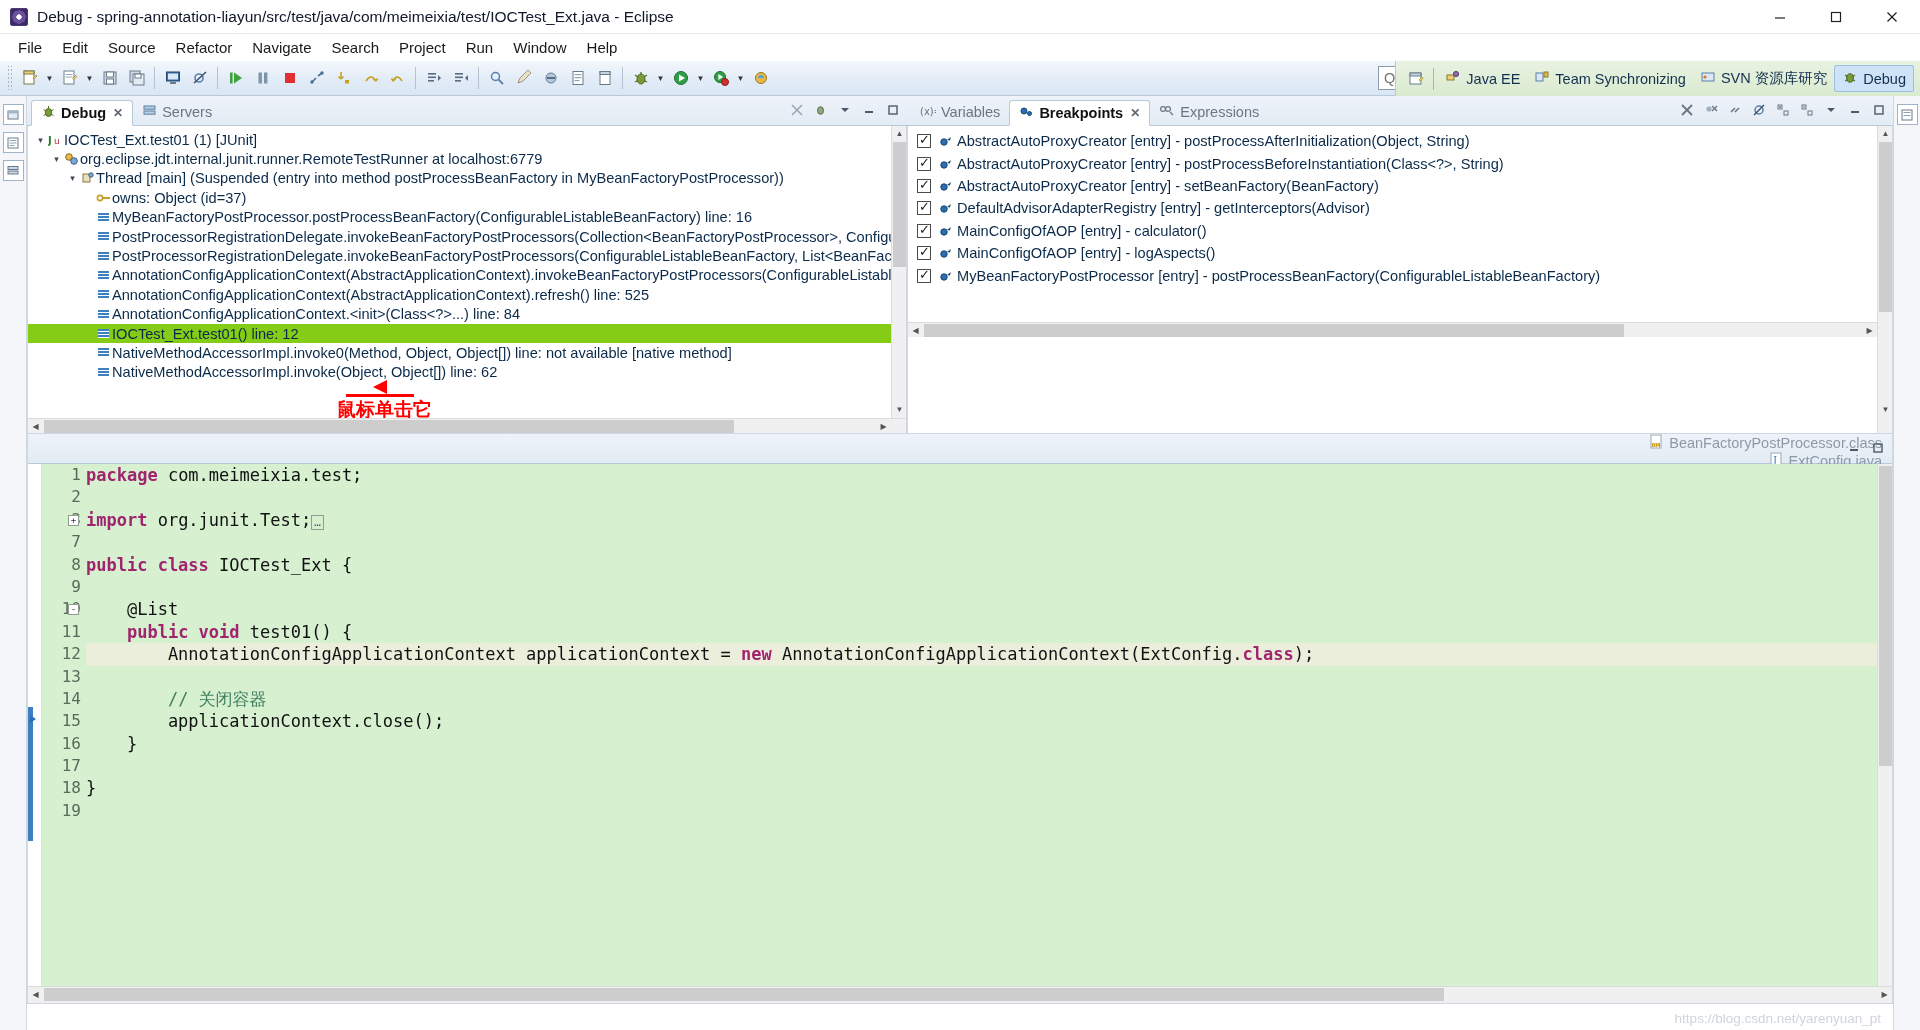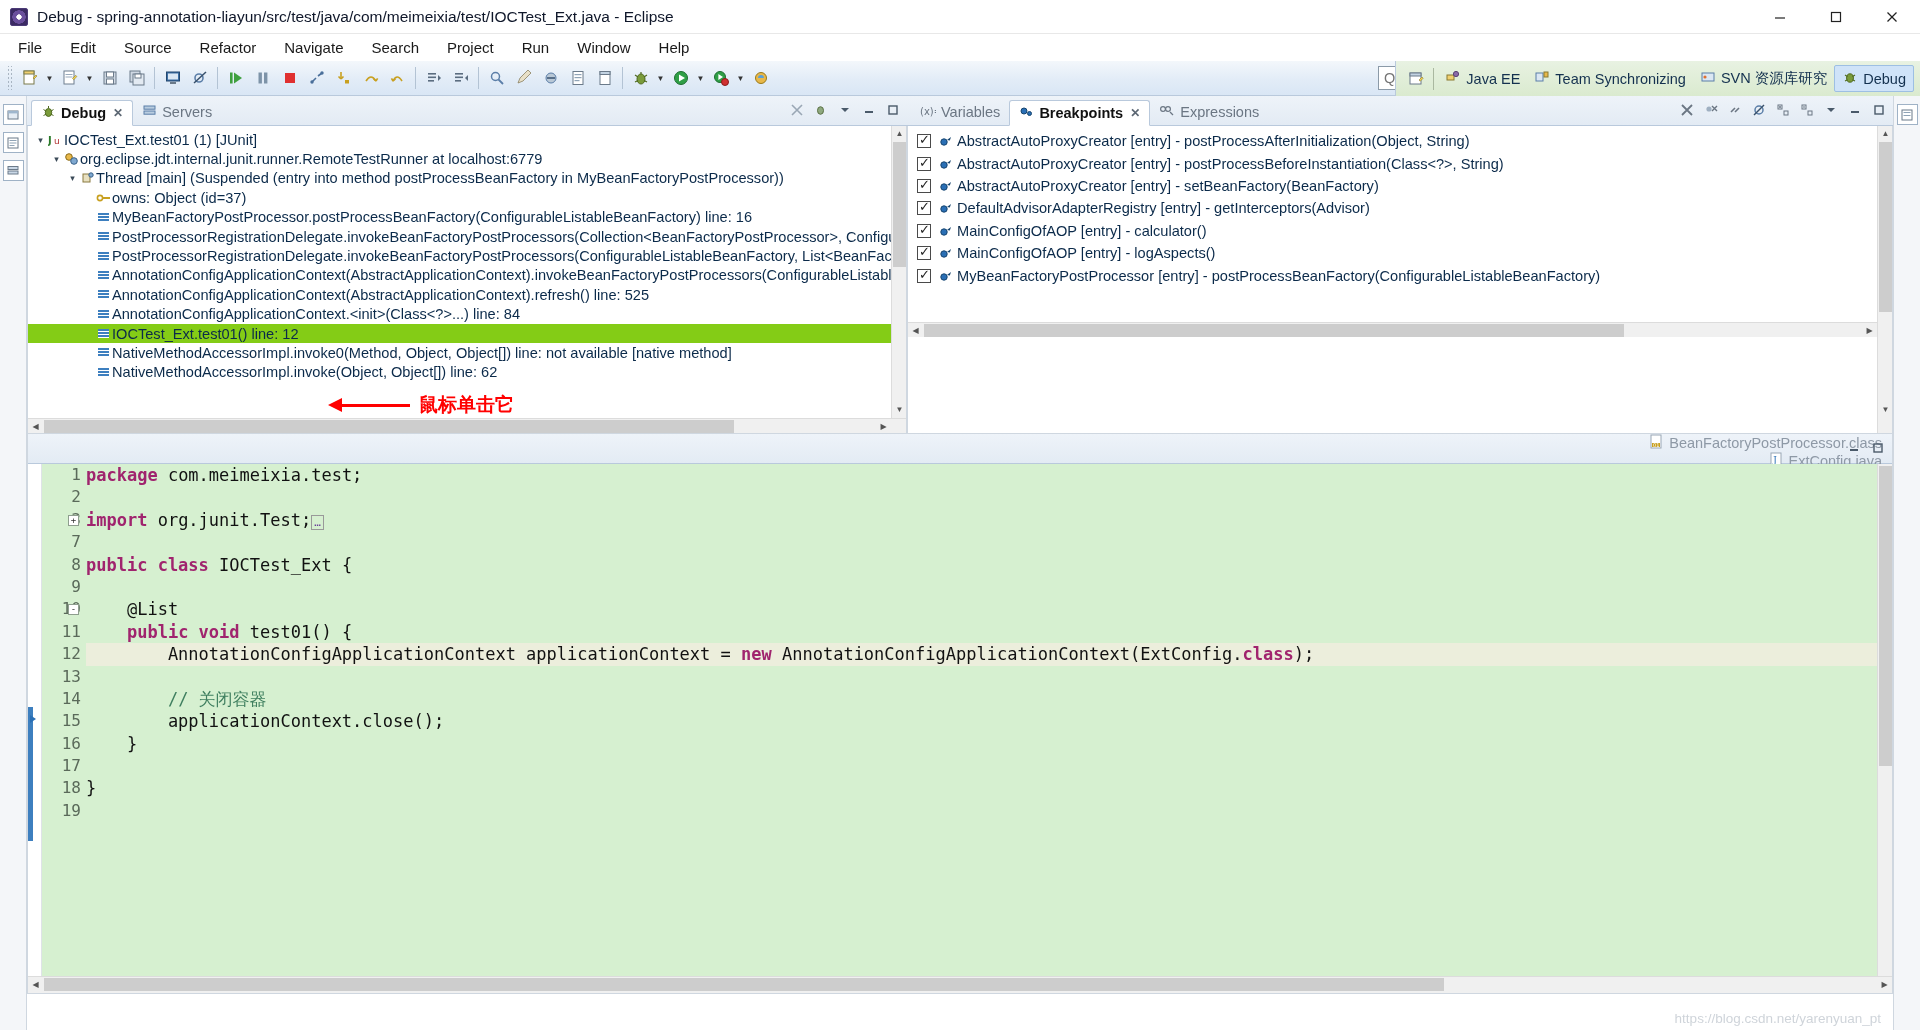--- a/index.html
+++ b/index.html
@@ -22,21 +22,21 @@
     width:18px;height:18px;margin-right:9px;border-radius:2px;
     background:radial-gradient(circle at 50% 50%, #fff 0 22%, #6a4f9c 24% 58%, #3b2a63 60% 100%);
     border:1px solid #4b3a77;
   }
   .title-text{ font-size:15.5px; color:#0f172a; white-space:nowrap; }
   .win-btns{ position:absolute; right:0; top:0; height:34px; display:flex; }
   .win-btn{ width:56px;height:34px;display:flex;align-items:center;justify-content:center;color:#222;font-size:15px;}
   .win-btn svg{display:block;}
   
   .menubar{
-    height:27px; display:flex; align-items:center; gap:8px;
+    height:27px; display:flex; align-items:center; gap:0;
     background:#ffffff; padding-left:8px; font-size:15px; color:#1a1a1a;
   }
   .menu-item{ padding:3px 10px; white-space:nowrap; }
   
   .toolbar{
     height:35px; display:flex; align-items:center;
     background:linear-gradient(180deg,#f3f7fb 0%,#e2ecf7 55%,#d9e6f5 100%);
     border-bottom:1px solid #b9c9dc; padding-left:4px; position:relative;
   }
   .tb-grip{ width:6px; height:24px; margin:0 3px;
@@ -122,21 +122,21 @@
   .gl{ height:22.4px; line-height:22.4px; font-family:"DejaVu Sans Mono", monospace; font-size:16px; color:#5a6a5a;}
   .kw{ color:#a0246e; font-weight:bold; }
   .plain{ color:#111; }
   .cmt{ color:#3f7f5f; }
   .fld{ color:#6a3d9a; }
   .hl-line{ background:#eceedc; }
   .arrow-marker{ position:absolute; left:1px; width:12px; height:22.4px; display:flex;align-items:center;}
   .fold{ position:absolute; right:2px; width:11px; height:11px; border:1px solid #8e9e8e; background:#fff;
     font-size:9px; line-height:9px; text-align:center; color:#333;}
   .vmark{ position:absolute; left:0; width:5px; background:#3d7fbf; }
-  .bottom-strip{ height:36px; background:#fff; display:flex; align-items:center; position:relative;}
+  .bottom-strip{ height:26px; background:#fff; display:flex; align-items:center; position:relative;}
   .watermark{ position:absolute; right:12px; bottom:4px; font-size:13.5px; color:#cfd4da; font-family:"Liberation Sans",sans-serif;}
 </style>
 </head>
 <body>
 
 <div class="titlebar">
   <div class="app-icon"></div>
   <div class="title-text">Debug - spring-annotation-liayun/src/test/java/com/meimeixia/test/IOCTest_Ext.java - Eclipse</div>
   <div class="win-btns">
     <div class="win-btn">
@@ -574,21 +574,21 @@
               </div>
               <div class="trow" style="padding-left: 54px;">
                 <span class="twist"></span>
                 <span class="tico">
                   <span class="frame-ico"></span>
                 </span>
                 <span class="tlabel">NativeMethodAccessorImpl.invoke(Object, Object[]) line: 62</span>
               </div>
             </div>
 
-          <div class="annot" style="left:300px; top:266px;">
+          <div class="annot" style="left:300px; top:254px;flex-direction:column;">
             <div class="head"></div>
             <div class="line" style="width:68px;"></div>
             <div class="txt">鼠标单击它</div>
           </div>
 
           <div class="vsb">
             <div class="arw" style="top:0;">▲</div>
             <div class="thumb" style="top:16px; height:125px;"></div>
             <div class="arw" style="bottom:16px;">▼</div>
           </div>

